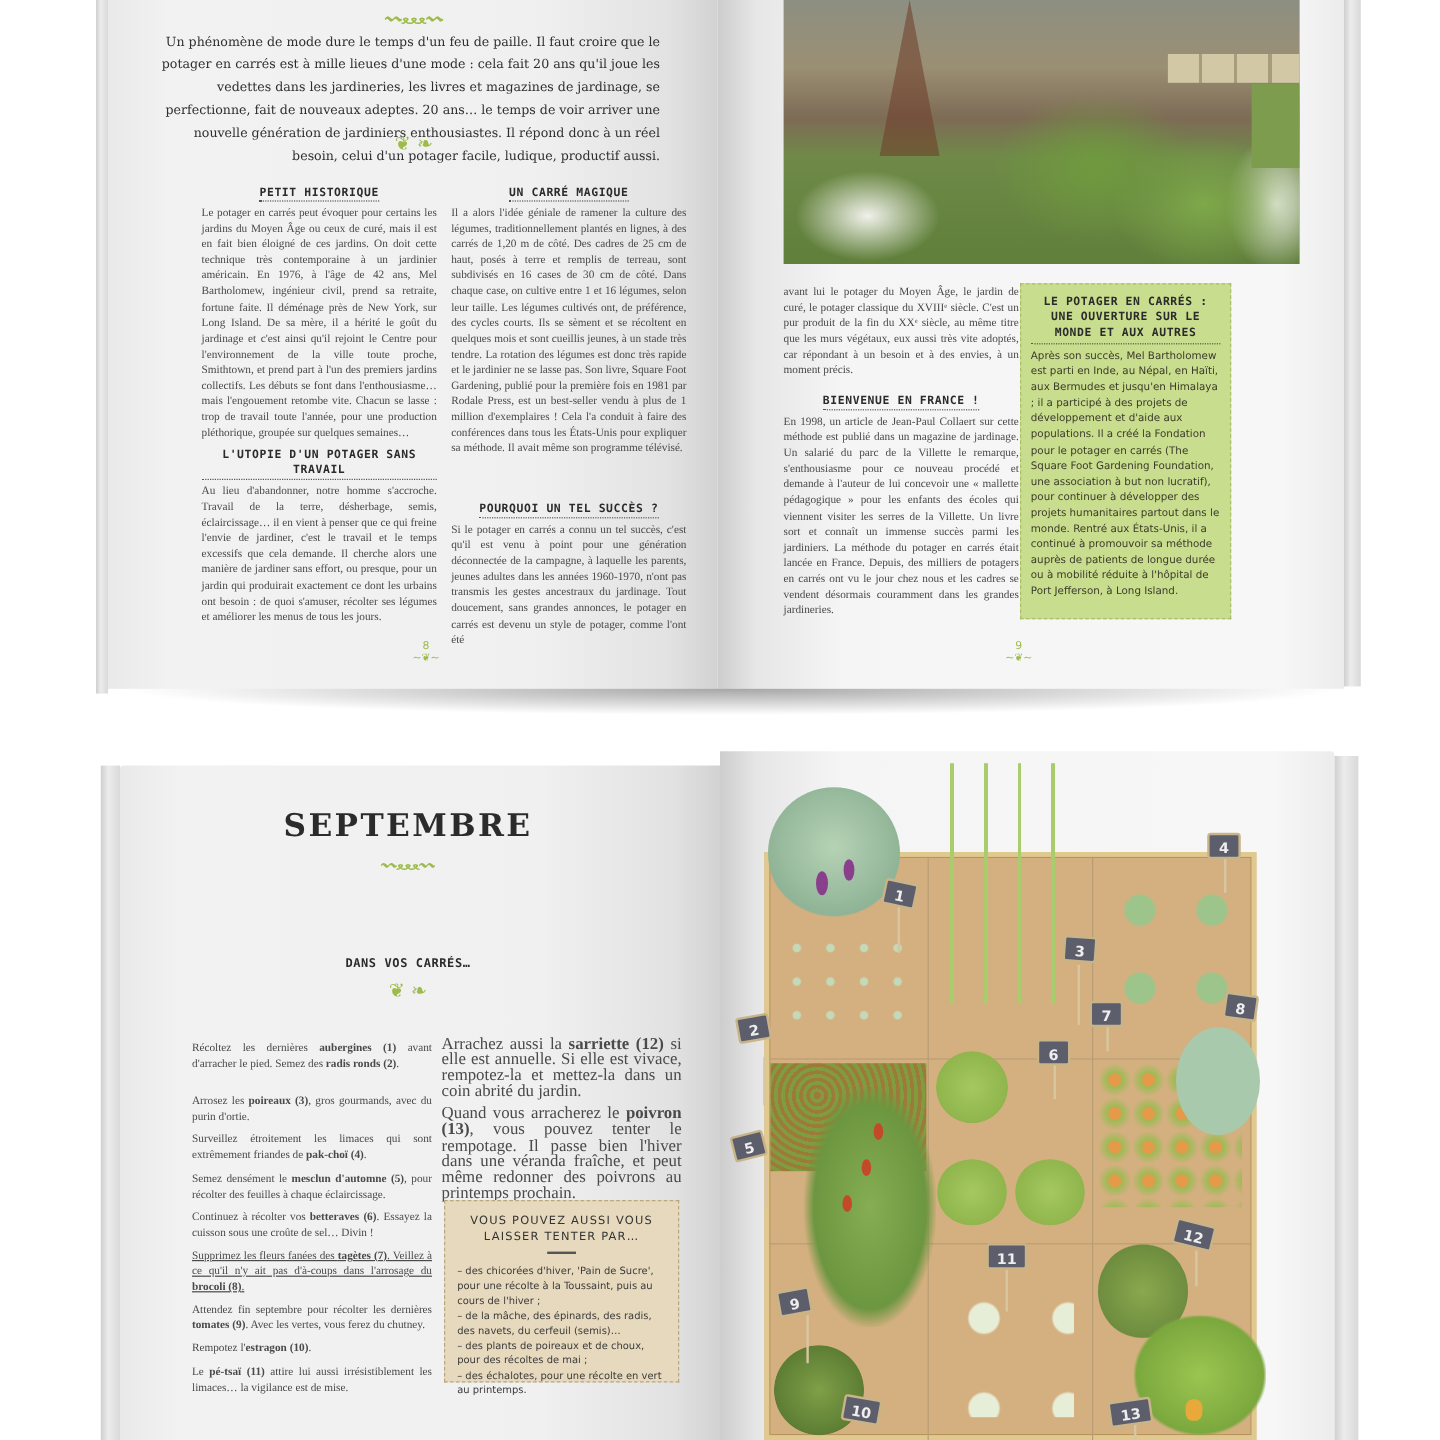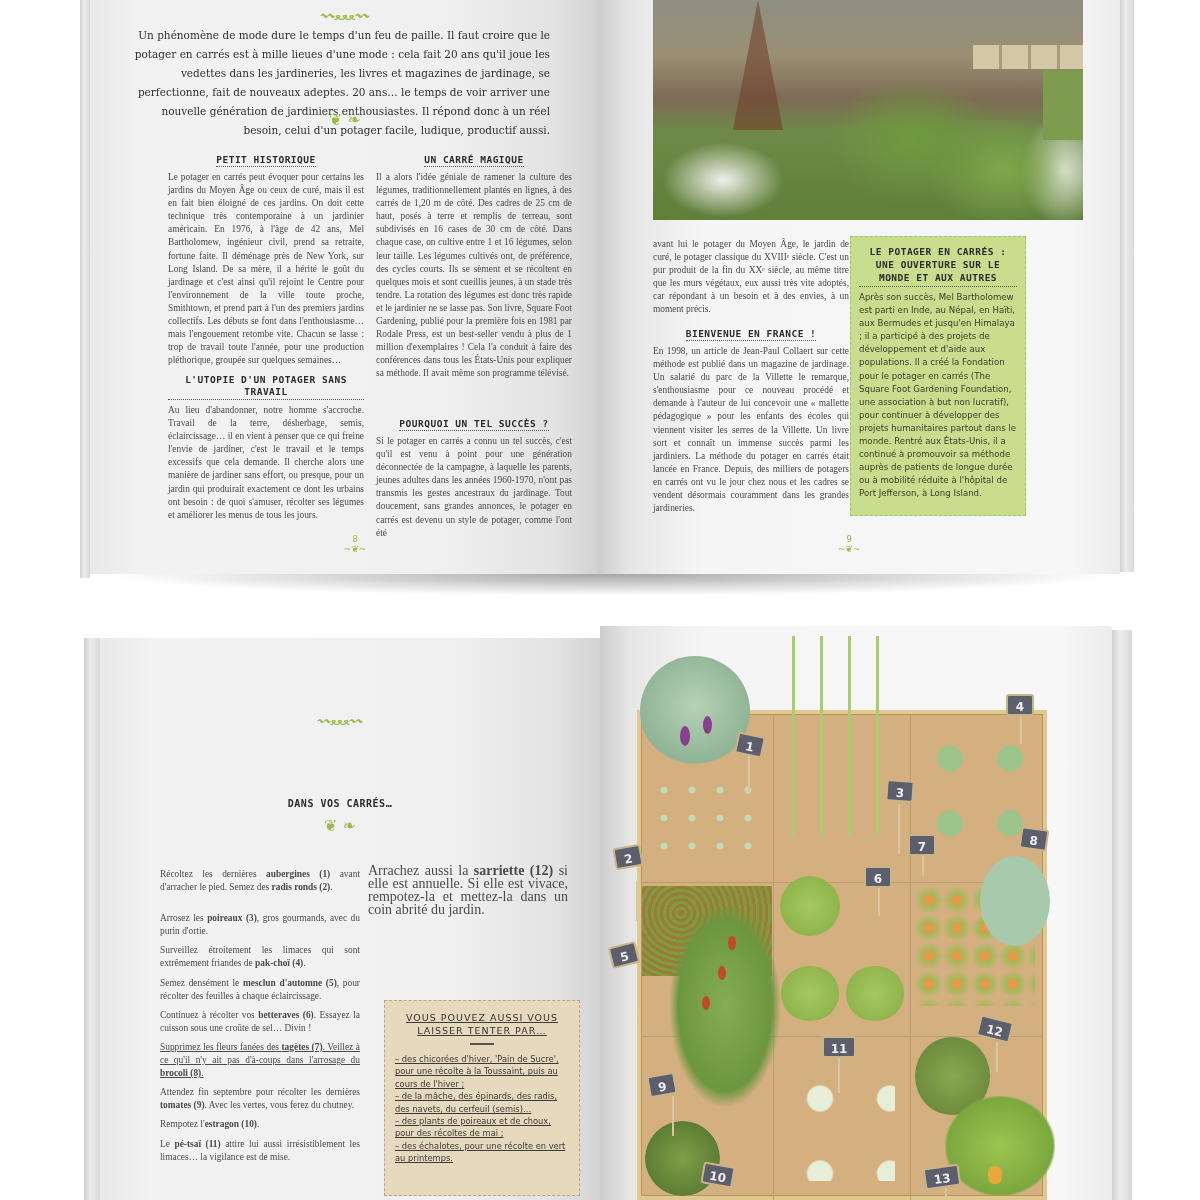--- a/index.html
+++ b/index.html
@@ -93,41 +93,43 @@
     </div>
   </div>
 </div>
 <div class="shadow" style="left:100px;top:574px;width:1020px;"></div>
 
 <div class="book" style="left:80px;top:620px;width:1060px;height:580px;">
   <div class="book-edge" style="left:4px;top:18px;width:16px;height:562px;"></div>
   <div class="book-edge" style="left:1032px;top:10px;width:20px;height:570px;"></div>
 
   <div class="page left" style="left:20px;top:18px;width:500px;height:562px;border-top-left-radius:3px;">
+    <div style="position:absolute;left:0;top:36px;width:480px;text-align:center;font-family:'DejaVu Serif',serif;font-weight:bold;font-size:26px;letter-spacing:2px;text-transform:uppercase;color:#2b2b2b;">Septembre</div>
     <div class="vine" style="left:190px;top:72px;width:100px;font-size:13px;">〰ﻌﻌﻌ〰</div>
     <div class="hd" style="position:absolute;left:0;top:160px;width:480px;font-size:10px;">Dans vos carrés…</div>
     <div class="vine" style="left:200px;top:178px;width:80px;font-size:16px;">❦ ❧</div>
 
     <div style="position:absolute;left:60px;top:230px;width:200px;font-family:'Liberation Serif',serif;font-size:9.4px;line-height:13.1px;color:#4a4a4a;text-align:justify;">
       <p style="margin-bottom:18px;"><span>Récoltez les dernières </span><b>aubergines (1)</b><span> avant d'arracher le pied. Semez des </span><b>radis ronds (2)</b><span>.</span></p>
       <p style="margin-bottom:6px;"><span>Arrosez les </span><b>poireaux (3)</b><span>, gros gourmands, avec du purin d'ortie.</span></p>
       <p style="margin-bottom:6px;"><span>Surveillez étroitement les limaces qui sont extrêmement friandes de </span><b>pak-choï (4)</b><span>.</span></p>
       <p style="margin-bottom:6px;"><span>Semez densément le </span><b>mesclun d'automne (5)</b><span>, pour récolter des feuilles à chaque éclaircissage.</span></p>
       <p style="margin-bottom:6px;"><span>Continuez à récolter vos </span><b>betteraves (6)</b><span>. Essayez la cuisson sous une croûte de sel… Divin !</span></p>
       <p style="margin-bottom:6px;text-decoration:underline;"><span>Supprimez les fleurs fanées des </span><b>tagètes (7)</b><span>. Veillez à ce qu'il n'y ait pas d'à-coups dans l'arrosage du </span><b>brocoli (8)</b><span>.</span></p>
       <p style="margin-bottom:6px;"><span>Attendez fin septembre pour récolter les dernières </span><b>tomates (9)</b><span>. Avec les vertes, vous ferez du chutney.</span></p>
       <p style="margin-bottom:6px;"><span>Rempotez l'</span><b>estragon (10)</b><span>.</span></p>
       <p style="margin-bottom:6px;"><span>Le </span><b>pé-tsaï (11)</b><span> attire lui aussi irrésistiblement les limaces… la vigilance est de mise.</span></p>
     </div>
 
     <div style="position:absolute;left:268px;top:226px;width:200px;font-family:'Liberation Serif',serif;font-size:14px;line-height:13.1px;color:#4a4a4a;text-align:justify;">
       <p style="margin-bottom:6px;"><span>Arrachez aussi la </span><b>sarriette (12)</b><span> si elle est annuelle. Si elle est vivace, rempotez-la et mettez-la dans un coin abrité du jardin.</span></p>
+      <p style="margin-bottom:6px;"><span>Quand vous arracherez le </span><b>poivron (13)</b><span>, vous pouvez tenter le rempotage. Il passe bien l'hiver dans une véranda fraîche, et peut même redonner des poivrons au printemps prochain.</span></p>
     </div>
 
-    <div class="tanbox" style="left:284px;top:362px;width:196px;height:196px;text-decoration:underline;">
+    <div class="tanbox" style="left:270px;top:362px;width:196px;height:152px;">
       <div style="font-family:'DejaVu Sans',sans-serif;font-size:9.5px;line-height:13px;text-transform:uppercase;letter-spacing:1px;text-align:center;color:#333;padding:0 10px;">Vous pouvez aussi vous laisser tenter par…</div>
       <div style="width:24px;height:2px;background:#555;margin:6px auto 8px;"></div>
       <div style="font-family:'DejaVu Sans',sans-serif;font-size:8.3px;line-height:12.4px;color:#3a3a3a;">
         <p>– des chicorées d'hiver, 'Pain de Sucre', pour une récolte à la Toussaint, puis au cours de l'hiver ;</p>
         <p>– de la mâche, des épinards, des radis, des navets, du cerfeuil (semis)…</p>
         <p>– des plants de poireaux et de choux, pour des récoltes de mai ;</p>
         <p>– des échalotes, pour une récolte en vert au printemps.</p>
       </div>
     </div>
   </div>

